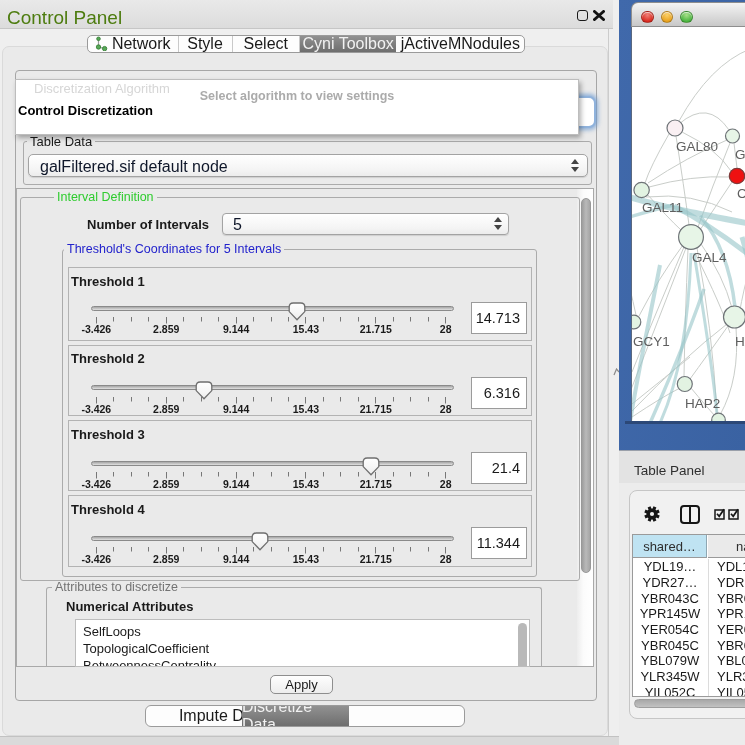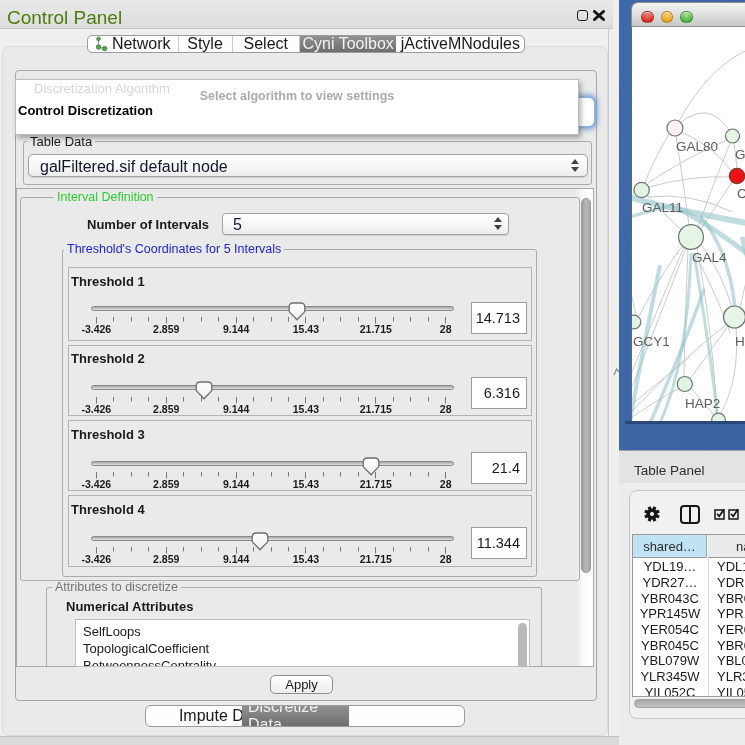--- a/index.html
+++ b/index.html
@@ -252,21 +252,21 @@
 <div class="gbox" style="left:46px;top:587px;width:496px;height:80px;border-bottom:none;border-bottom-left-radius:0;border-bottom-right-radius:0"></div>
 <div class="gtitle" style="left:52px;top:581px;color:#737373">Attributes to discretize</div>
 <div class="abs" style="left:66px;top:599px;font-size:13px;font-weight:bold">Numerical Attributes</div>
 <div class="abs" style="left:75px;top:619px;width:455px;height:47.5px;background:#fff;border:1px solid #BDBDBD;overflow:hidden">
 <div style="position:absolute;left:7px;top:3px;font-size:13px;line-height:17px">SelfLoops<br>TopologicalCoefficient<br>BetweennessCentrality</div>
 <div style="position:absolute;right:2.5px;top:2.5px;width:9px;height:60px;border-radius:5px;background:#B9B9B9"></div>
 </div>
 <div class="abs" style="left:270px;top:674.5px;width:63px;height:19.5px;border:1px solid #8E8E8E;border-radius:5px;background:linear-gradient(#FEFEFE,#EDEDED);font-size:13px;display:flex;align-items:center;justify-content:center">Apply</div>
 <div class="abs" style="left:145px;top:704.5px;width:319.5px;height:22.5px;background:#FDFDFD;border:1px solid #9B9B9B;border-radius:6px;overflow:hidden">
 <div class="tabseg" style="left:0px;width:96px;border-right:1px solid #C9C9C9;margin-left:29px;">Impute Data</div>
-<div class="tabseg sel" style="left:96px;width:107px;padding-left:6px;">Discretize Data</div>
+<div class="tabseg sel" style="left:96px;width:107px;">Discretize Data</div>
 </div>
 <div class="abs" style="left:15px;top:78.5px;width:564px;height:56.5px;background:#FFFFFF;border:1px solid #BDBDBD;box-shadow:2px 3px 5px rgba(0,0,0,0.32);z-index:50">
 <div style="position:absolute;left:18px;top:1px;font-size:13px;color:#D6D6D6">Discretization Algorithm</div>
 <div style="position:absolute;left:0;top:9px;width:100%;text-align:center;font-size:12.5px;color:#ABABAB;font-weight:bold">Select algorithm to view settings</div>
 <div style="position:absolute;left:2px;top:23px;font-size:13px;font-weight:bold;color:#000">Control Discretization</div>
 </div>
 <div class="abs" style="left:607.5px;top:29px;width:1px;height:707px;background:#CCCCCC"></div>
 <svg class="abs" style="left:613px;top:368px" width="7" height="8" viewBox="0 0 7 8">
     <path d="M1 7 L3.5 1 L6 4" stroke="#8A8A8A" stroke-width="1.2" fill="none"></path>
   </svg>

